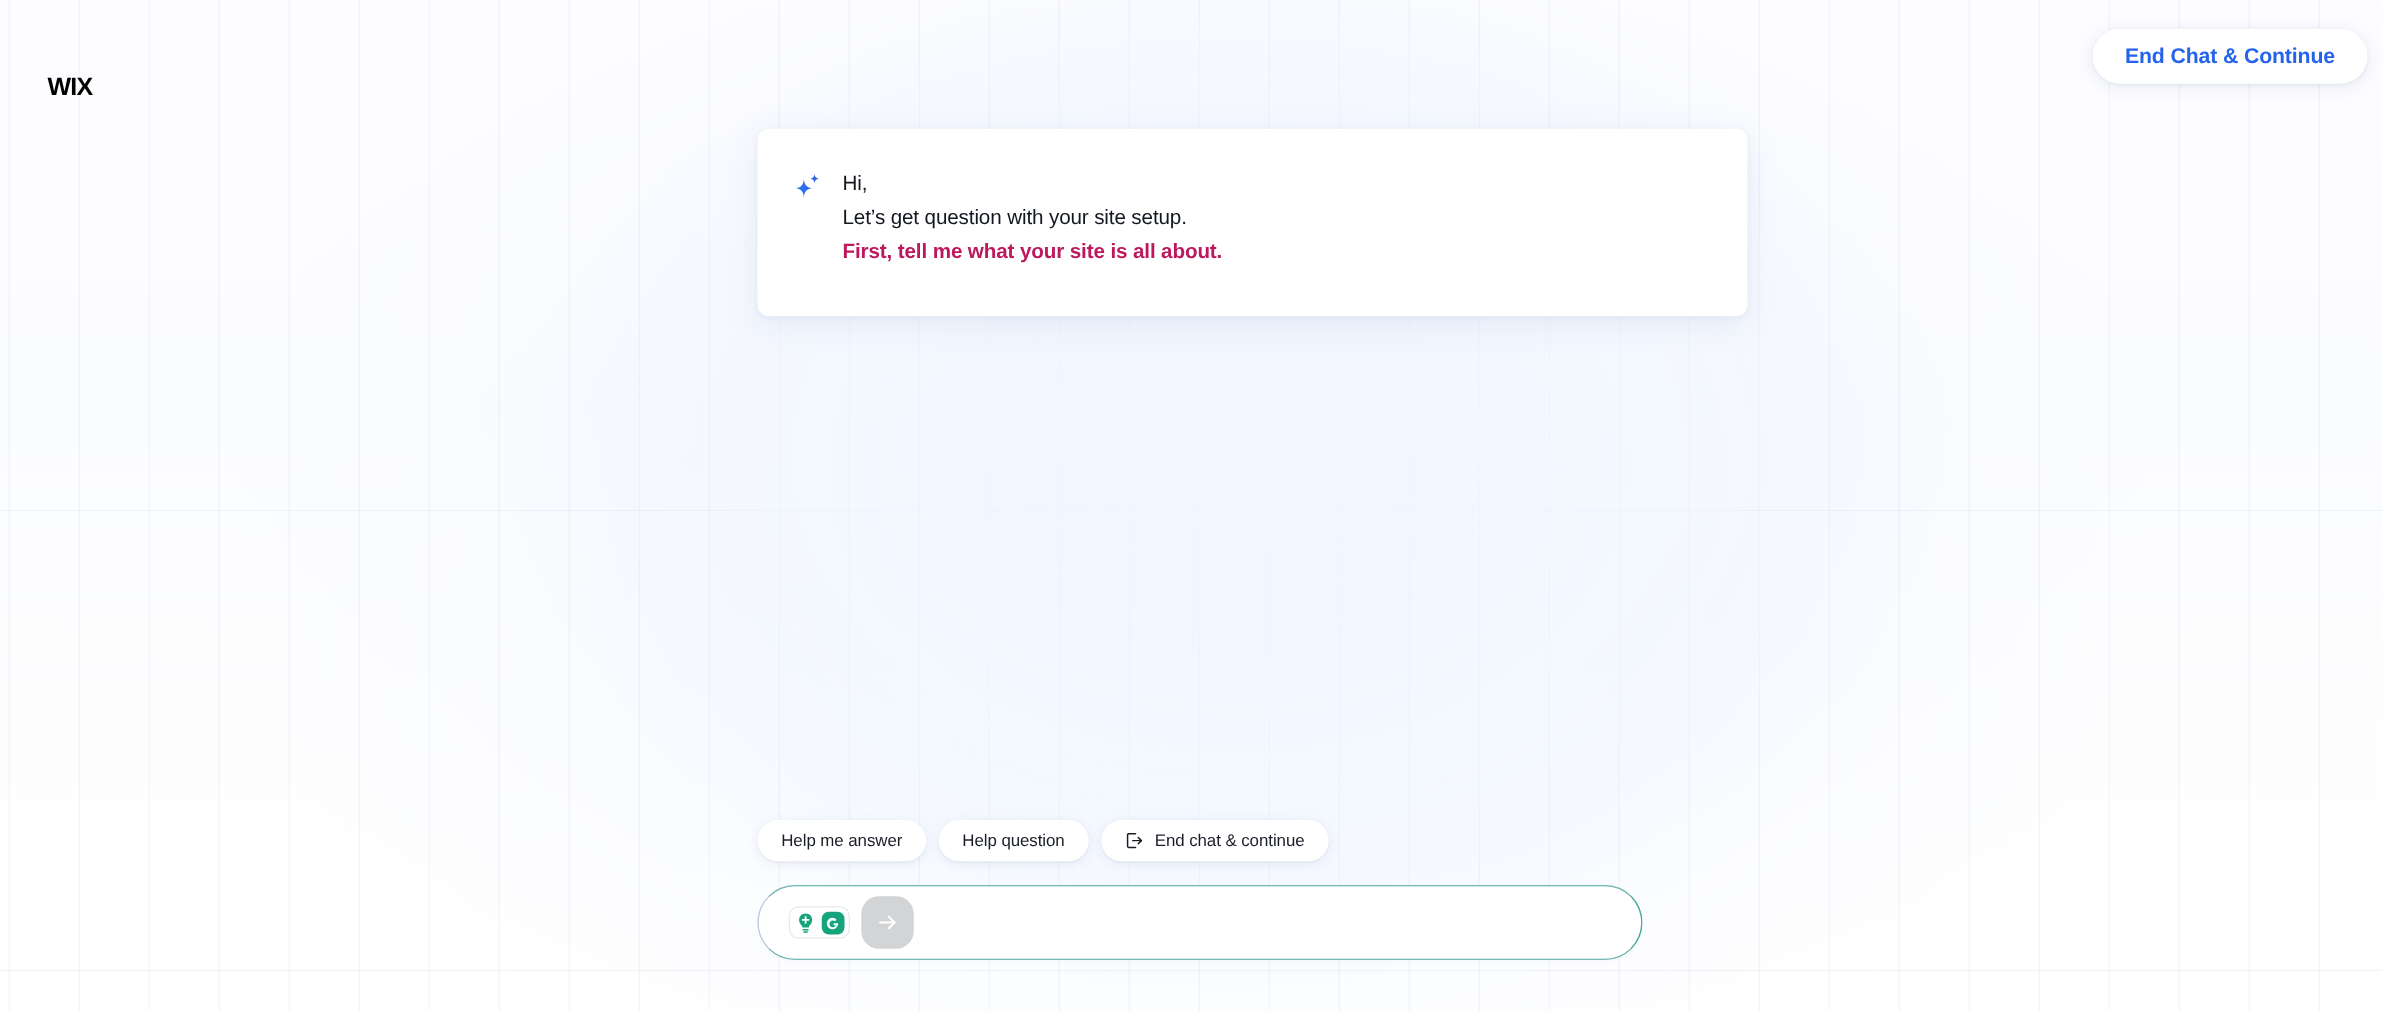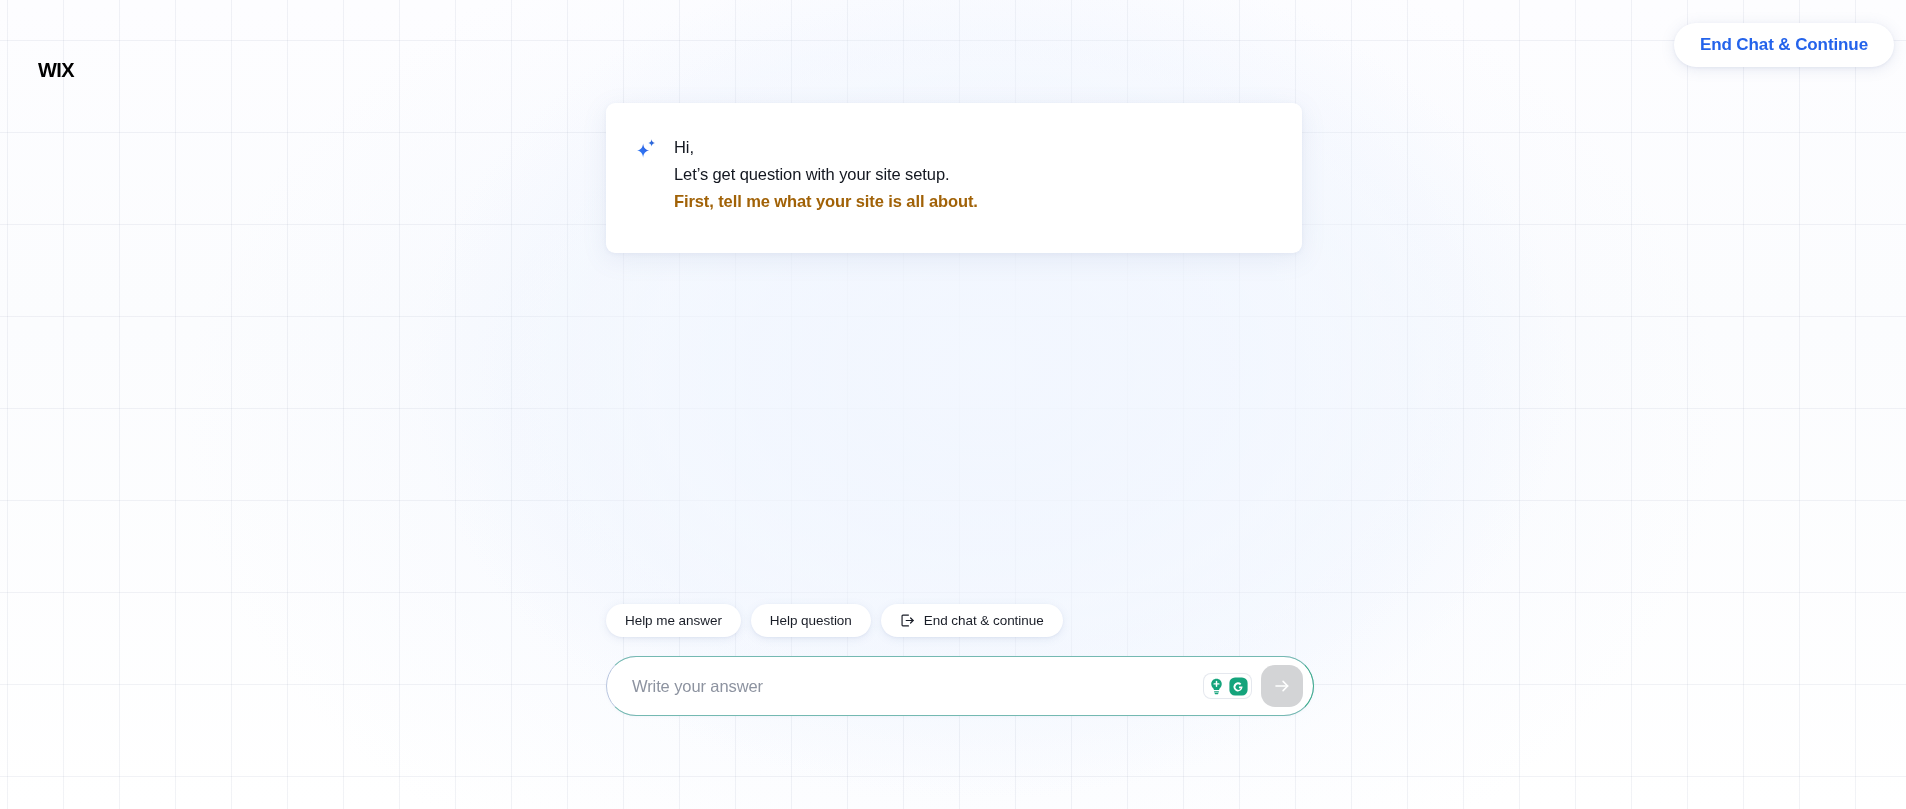--- a/index.html
+++ b/index.html
@@ -90,21 +90,21 @@
     color: #2463eb;
     letter-spacing: -0.1px;
     white-space: nowrap;
   }
 
   
   #message-card {
     position: absolute;
     left: 606px;
     top: 103px;
-    width: 696px;
+    width: 792px;
     min-height: 150px;
     background: #ffffff;
     border-radius: 9px;
     box-shadow: 0 6px 26px rgba(105,125,170,0.11), 0 1px 4px rgba(105,125,170,0.08);
     padding: 28px 30px 30px 28px;
     display: flex;
     align-items: flex-start;
     gap: 16px;
     z-index: 10;
   }
@@ -121,28 +121,28 @@
   }
   #message-text .line {
     font-size: 16.5px;
     line-height: 27px;
     color: #131720;
     letter-spacing: -0.1px;
     white-space: nowrap;
   }
   #message-text .line.bold {
     font-weight: 700;
-    color: #a16207;
+    color: #be185d;
   }
 
   
   #composer {
     position: absolute;
     left: 606px;
-    top: 604px;
+    top: 656px;
     width: 708px;
     z-index: 12;
   }
 
   #quick-actions {
     display: flex;
     gap: 10px;
     justify-content: flex-start;
     margin-bottom: 19px;
   }
@@ -305,21 +305,20 @@
             <path d="M14 8H6.6" stroke="#191d27" stroke-width="1.25" stroke-linecap="round"></path>
           </svg>
         </span>
         <span>End chat &amp; continue</span>
       </button>
     </div>
 
     <div id="answer-row">
       <div id="grammarly-outline"></div>
 
-      <input id="answer-input" type="text" placeholder="Write your answer" style="">
 
       <div id="grammarly-badge">
         <span>
           <svg width="21" height="21" viewBox="0 0 24 24" xmlns="http://www.w3.org/2000/svg">
             <path d="M12 3.2c-3.4 0-6 2.6-6 5.9 0 2.1 1.1 3.7 2.2 4.8.5.5.8 1.1.8 1.8v.4h6v-.4c0-.7.3-1.3.8-1.8 1.1-1.1 2.2-2.7 2.2-4.8 0-3.3-2.6-5.9-6-5.9Z" fill="#15a47c"></path>
             <rect x="9.1" y="17.3" width="5.8" height="1.5" rx="0.7" fill="#15a47c"></rect>
             <rect x="9.8" y="19.4" width="4.4" height="1.4" rx="0.7" fill="#15a47c"></rect>
             <path d="M12 6.3v5.4M9.3 9h5.4" stroke="#ffffff" stroke-width="1.7" stroke-linecap="round"></path>
           </svg>
         </span>

